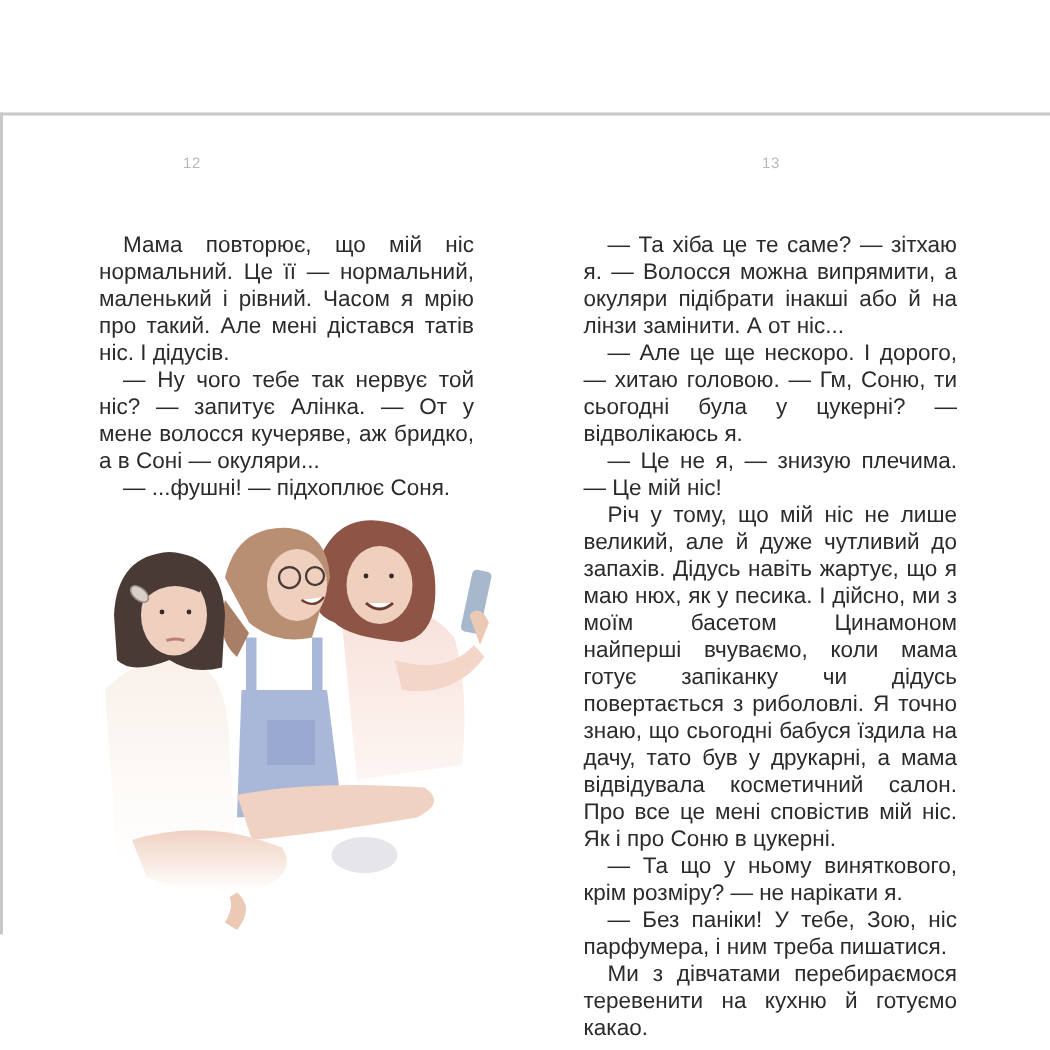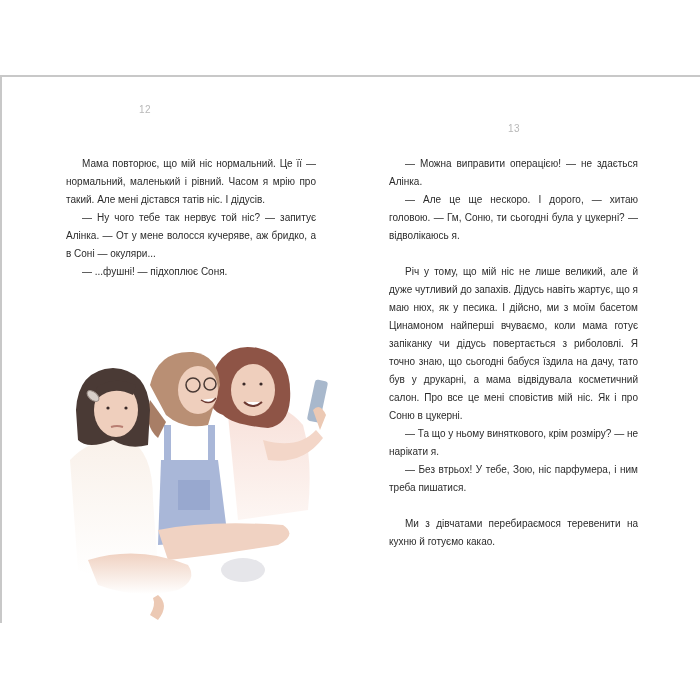--- a/index.html
+++ b/index.html
@@ -9,41 +9,41 @@
   }
   .spread {
     position: absolute; left: 0; top: 75px; width: 700px; height: 548px;
     border-top: 2px solid #c8c8c8; border-left: 2px solid #c8c8c8;
     box-sizing: border-box; background: #fff;
   }
   .page-num {
     position: absolute; top: 104px; font-size: 10px; color: #b8b8b8;
     letter-spacing: 0.5px;
   }
-  .page-num.left { left: 139px; }
+  .page-num.left { left: 122px; }
   .page-num.right { left: 379px; }
   .col {
-    position: absolute; font-size: 10px; line-height: 18px; color: #2b2b2b;
+    position: absolute; font-size: 15px; line-height: 18px; color: #2b2b2b;
     text-align: justify; hyphens: manual;
   }
   .col.left { left: 66px; top: 155px; width: 250px; }
   .col.right { left: 389px; top: 155px; width: 249px; }
   .col p { margin: 0; text-indent: 16px; }
-  .col p.gap { margin-top: 18px; }
+  .col p.gap { }
   .illustration {
     position: absolute; left: 58px; top: 330px; width: 290px; height: 290px;
   }
 </style>
 </head>
 <body>
 
 <div class="spread"></div>
 
 <div class="page-num left">12</div>
-<div class="page-num right" style="left:508px;margin-top:19px;">13</div>
+<div class="page-num right" style="left:508px;">13</div>
 
 <div class="col left">
   <p>Мама повторює, що мій ніс нормальний. Це її — нормальний, маленький і рівний. Часом я мрію про такий. Але мені дістався татів ніс. І дідусів.</p>
   <p>— Ну чого тебе так нервує той ніс? — запитує Алінка. — От у мене волосся кучеряве, аж бридко, а в Соні — окуляри...</p>
   <p>— ...фушні! — підхоплює Соня.</p>
 </div>
 
 <div class="illustration">
   <svg width="290" height="290" viewBox="0 0 290 290" xmlns="http://www.w3.org/2000/svg">
     <defs>
@@ -99,20 +99,21 @@
     <ellipse cx="58" cy="80" rx="22" ry="27" fill="#efcfbd"></ellipse>
     <path d="M38 58 Q55 45 78 55 L75 65 Q55 55 40 68 Z" fill="#4a3a35"></path>
     <ellipse cx="35" cy="66" rx="7" ry="4" transform="rotate(40 35 66)" fill="#d8cfc9" stroke="#9a8d86" stroke-width="1"></ellipse>
     <circle cx="50" cy="78" r="1.6" fill="#3a2a28"></circle>
     <circle cx="68" cy="78" r="1.6" fill="#3a2a28"></circle>
     <path d="M53 97 Q59 95 65 97" stroke="#b87e72" stroke-width="2" fill="none"></path>
   </svg>
 </div>
 
 <div class="col right">
-  <p>— Можна виправити операцією! — не здається Алінка.</p>
+  <p>— Та хіба це те саме? — зітхаю я. — Волосся можна випрямити, а окуляри підібрати інакші або й на лінзи замінити. А от ніс...</p>
   <p>— Але це ще нескоро. І дорого, — хитаю головою. — Гм, Соню, ти сьогодні була у цукерні? — відволікаюсь я.</p>
+  <p>— Це не я, — знизую плечима. — Це мій ніс!</p>
   <p class="gap">Річ у тому, що мій ніс не лише великий, але й дуже чутливий до запахів. Дідусь навіть жартує, що я маю нюх, як у песика. І дійсно, ми з моїм басетом Цинамоном найперші вчуваємо, коли мама готує запіканку чи дідусь повертається з риболовлі. Я точно знаю, що сьогодні бабуся їздила на дачу, тато був у друкарні, а мама відвідувала косметичний салон. Про все це мені сповістив мій ніс. Як і про Соню в цукерні.</p>
   <p>— Та що у ньому виняткового, крім розміру? — не нарікати я.</p>
-  <p>— Без втрьох! У тебе, Зою, ніс парфумера, і ним треба пишатися.</p>
+  <p>— Без паніки! У тебе, Зою, ніс парфумера, і ним треба пишатися.</p>
   <p class="gap">Ми з дівчатами перебираємося теревенити на кухню й готуємо какао.</p>
 
 </div>
 
 </body></html>

